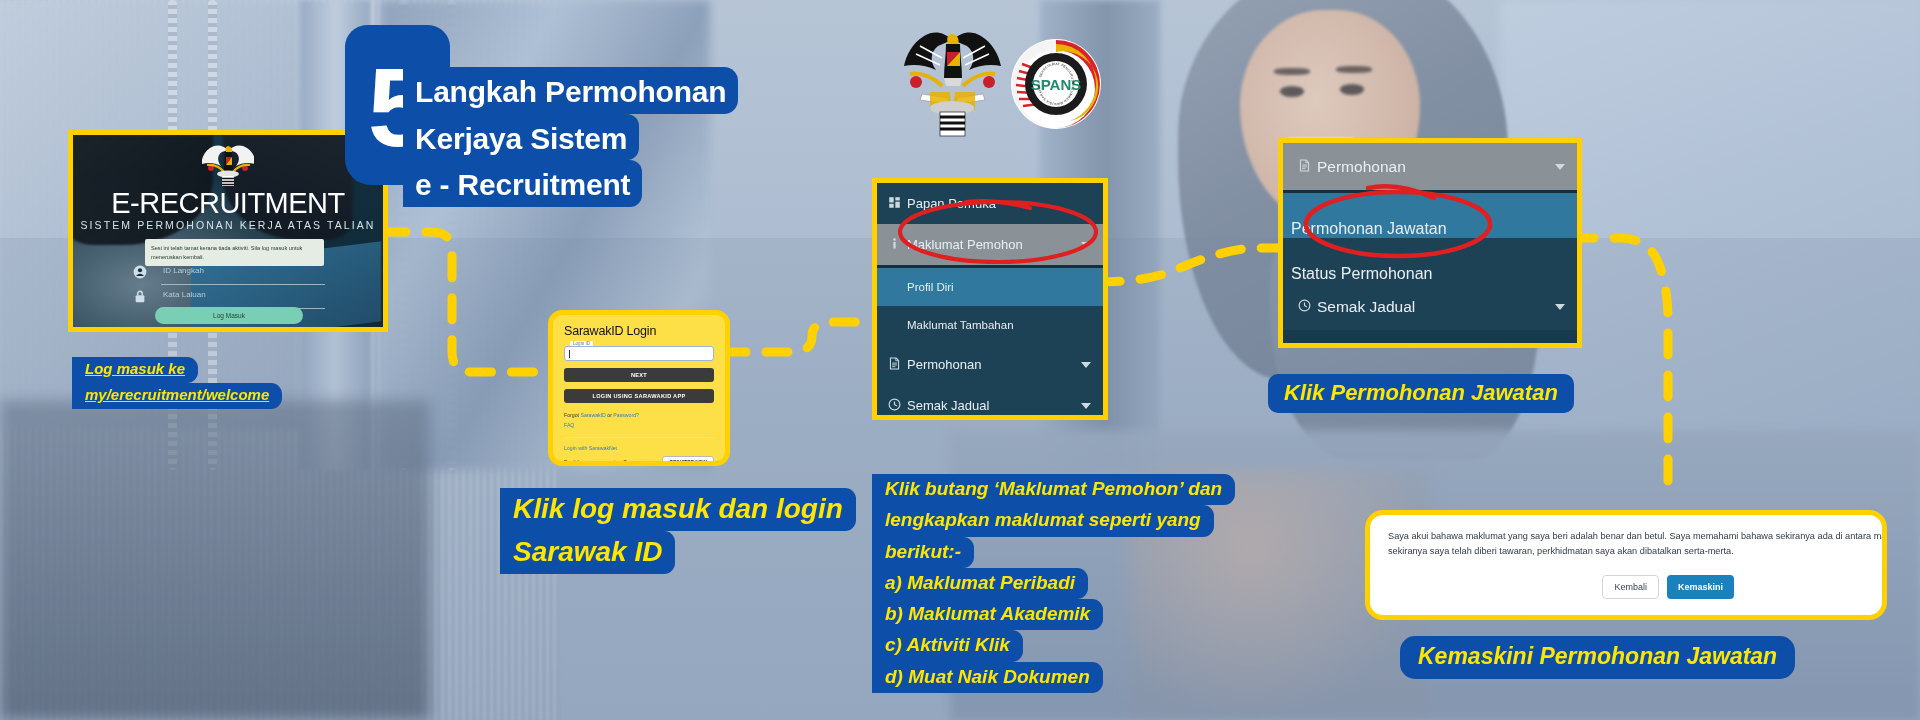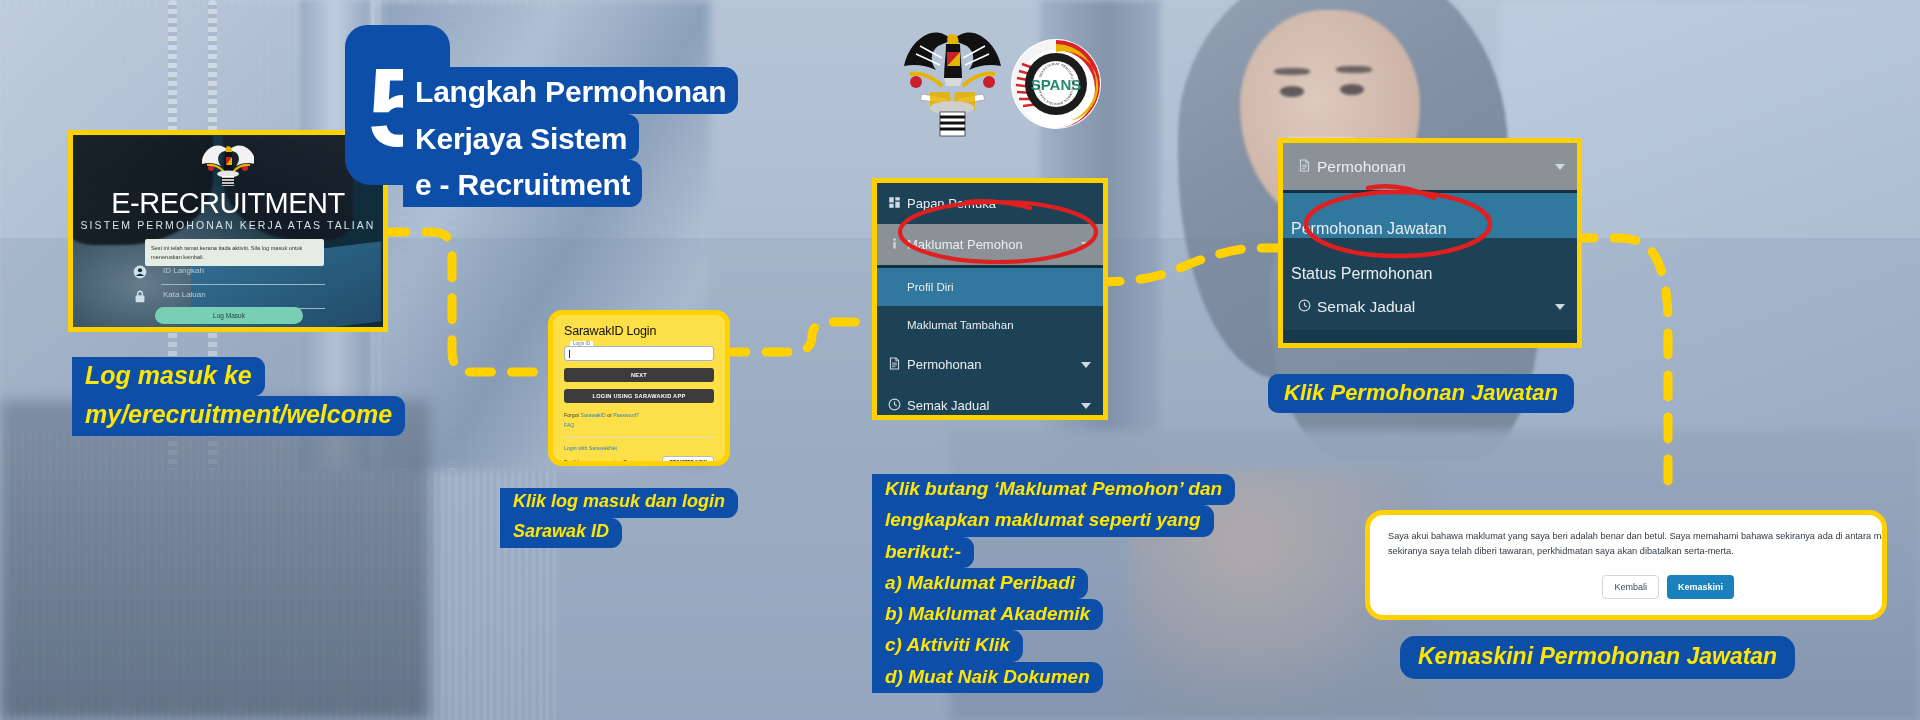--- a/index.html
+++ b/index.html
@@ -254,22 +254,22 @@
   }
 
   
   .cap{position:absolute;z-index:13;}
   .cap .cline{
     display:table;background:#0d4ea8;color:#ffe600;
     font-style:italic;font-weight:700;line-height:1.33;
     padding:2px 13px 4px 13px;border-radius:0 11px 11px 0;
     white-space:nowrap;
   }
-  .cap.c1 .cline{font-size:25px;}
-  .cap.c2 .cline{font-size:18px;}
+  .cap.c1 .cline{font-size:15px;text-decoration:underline;}
+  .cap.c2 .cline{font-size:28px;}
   .cap.c3 .cline{font-size:19px;}
   .cap.c4 .cline{font-size:22px;padding:4px 16px 6px 16px;border-radius:10px;}
   .cap.c5 .cline{font-size:23px;padding:5px 18px 7px 18px;border-radius:15px;}
 </style>
 </head>
 <body>
 
 <div id="stage">
 
   <div class="bg bg-base"></div>

